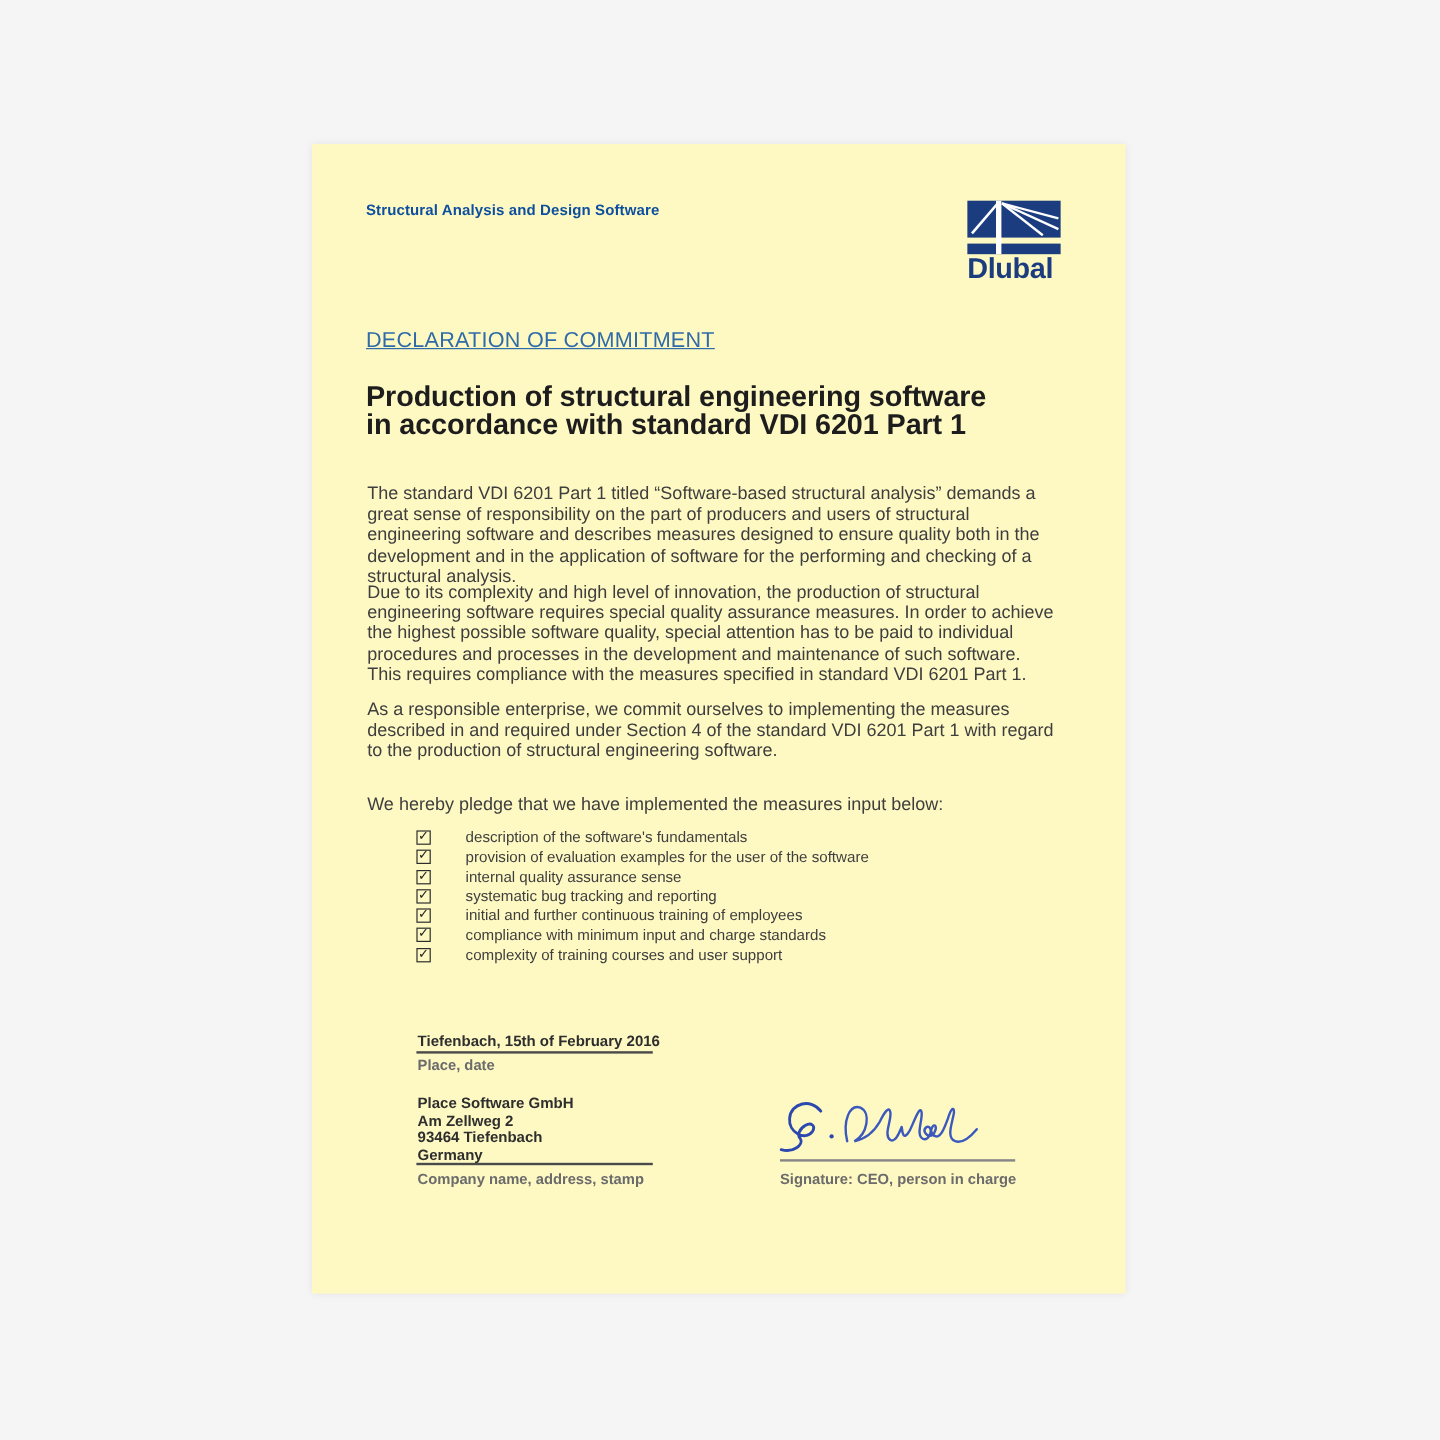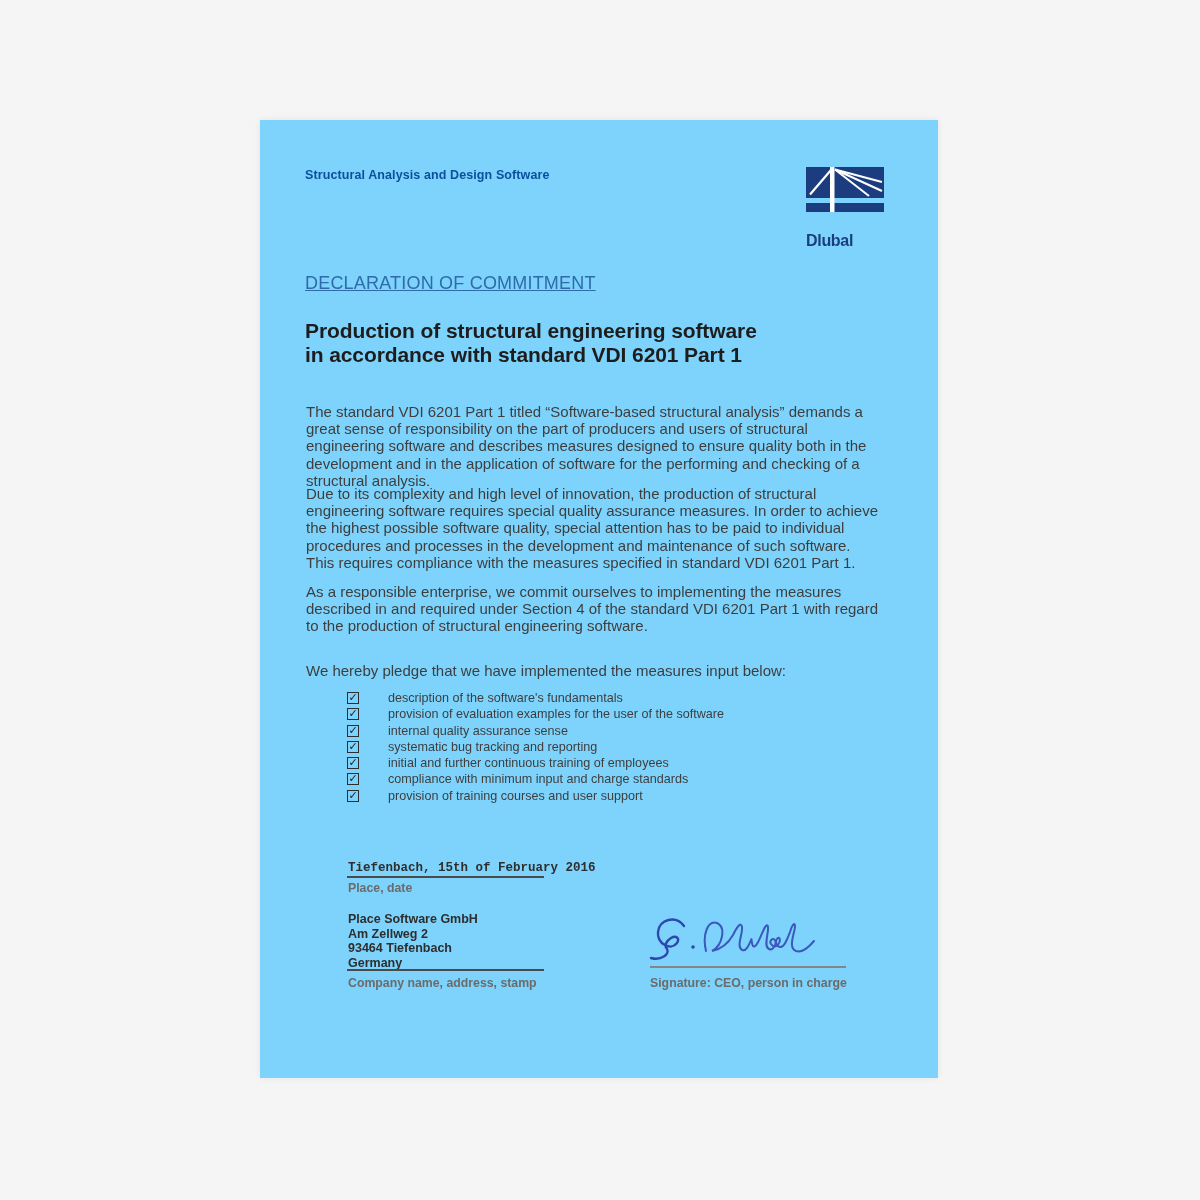--- a/index.html
+++ b/index.html
@@ -13,57 +13,57 @@
     font-family: "Liberation Sans", "DejaVu Sans", sans-serif;
     position: relative;
     overflow: hidden;
   }
   .sheet {
     position: absolute;
     left: 260px;
     top: 120px;
     width: 678px;
     height: 958px;
-    background: #7dd3fc;
+    background: #fef9c3;
     box-shadow: 0 0 7px rgba(0,0,0,0.07);
   }
   .abs { position: absolute; }
 
   .tagline {
     left: 45px; top: 48px;
     font-size: 12.5px;
     font-weight: bold;
     color: #0d4f9f;
     letter-spacing: 0.1px;
   }
 
   .logo-block { left: 546px; top: 47px; width: 80px; text-align: left; }
   .logo-graphic { display: block; width: 78px; height: 45px; }
   .logo-word {
     display: block;
-    margin-top: 17px;
-    font-size: 16px;
+    margin-top: 1px;
+    font-size: 24px;
     font-weight: bold;
     color: #1b3d7f;
     letter-spacing: -0.3px;
     line-height: 24px;
   }
 
   .doc-title {
     left: 45px; top: 153px;
     font-size: 18px;
     font-weight: 400;
     color: #2f6ba8;
     letter-spacing: 0.2px;
     text-decoration: underline;
   }
 
   .doc-heading {
     left: 45px; top: 199px;
-    font-size: 21px;
+    font-size: 24px;
     font-weight: bold;
     color: #1d1d1d;
     line-height: 23.5px;
     letter-spacing: -0.1px;
   }
 
   .para {
     left: 46px;
     width: 574px;
     font-size: 15px;
@@ -99,21 +99,21 @@
     line-height: 14px;
     white-space: nowrap;
   }
 
   .signoff-value {
     font-size: 12.5px;
     font-weight: bold;
     color: #2e2e2e;
     line-height: 14.7px;
   }
-  .date-value { left: 88px; top: 741px; font-family: Liberation Mono, monospace; }
+  .date-value { left: 88px; top: 741px; }
   .rule {
     height: 1.5px;
     background: #4a4a4a;
   }
   .date-rule { left: 87px; top: 756px; width: 197px; }
   .caption {
     font-size: 12.3px;
     color: #6b6b6b;
     font-weight: bold;
   }
@@ -179,21 +179,21 @@
     <div class="check-row">
       <span class="checkbox">✓</span>
       <span class="check-label">initial and further continuous training of employees</span>
     </div>
     <div class="check-row">
       <span class="checkbox">✓</span>
       <span class="check-label">compliance with minimum input and charge standards</span>
     </div>
     <div class="check-row">
       <span class="checkbox">✓</span>
-      <span class="check-label">provision of training courses and user support</span>
+      <span class="check-label">complexity of training courses and user support</span>
     </div>
   </div>
 
   <div class="abs signoff-value date-value">Tiefenbach, 15th of February 2016</div>
   <div class="abs rule date-rule"></div>
   <div class="abs caption date-caption">Place, date</div>
 
   <div class="abs company-block">
     <div class="signoff-value">Place Software GmbH</div>
     <div class="signoff-value">Am Zellweg 2</div>

